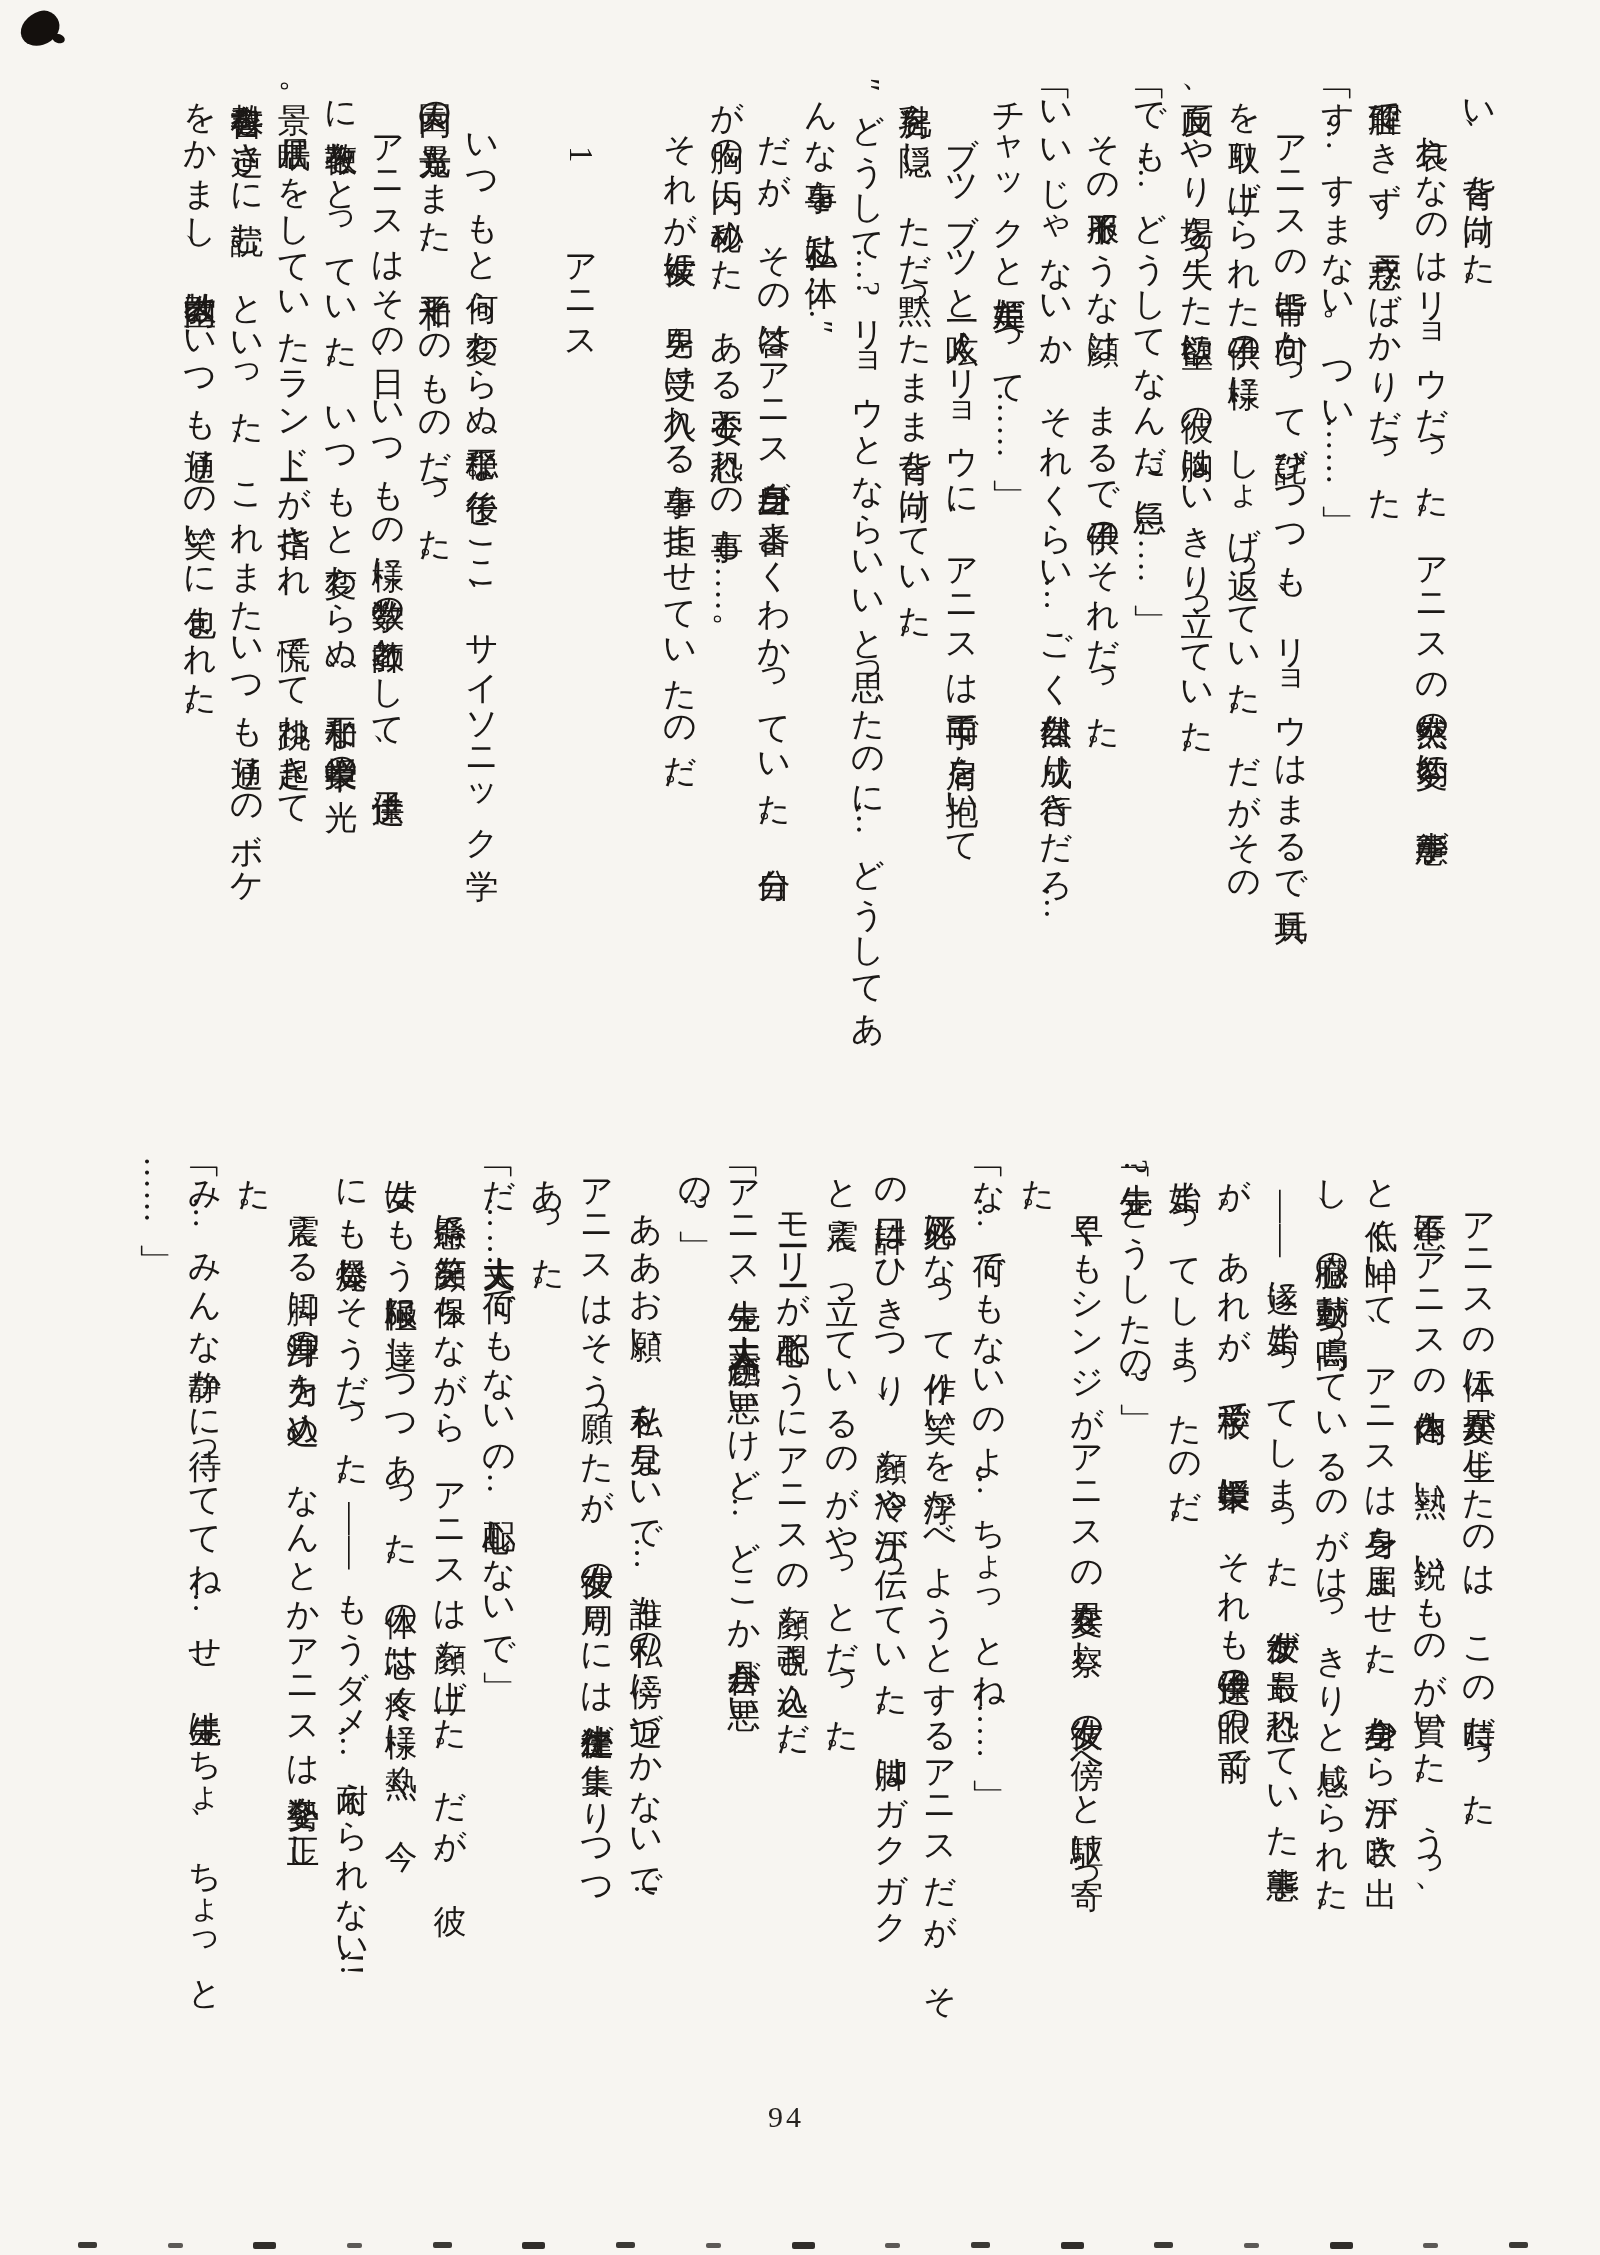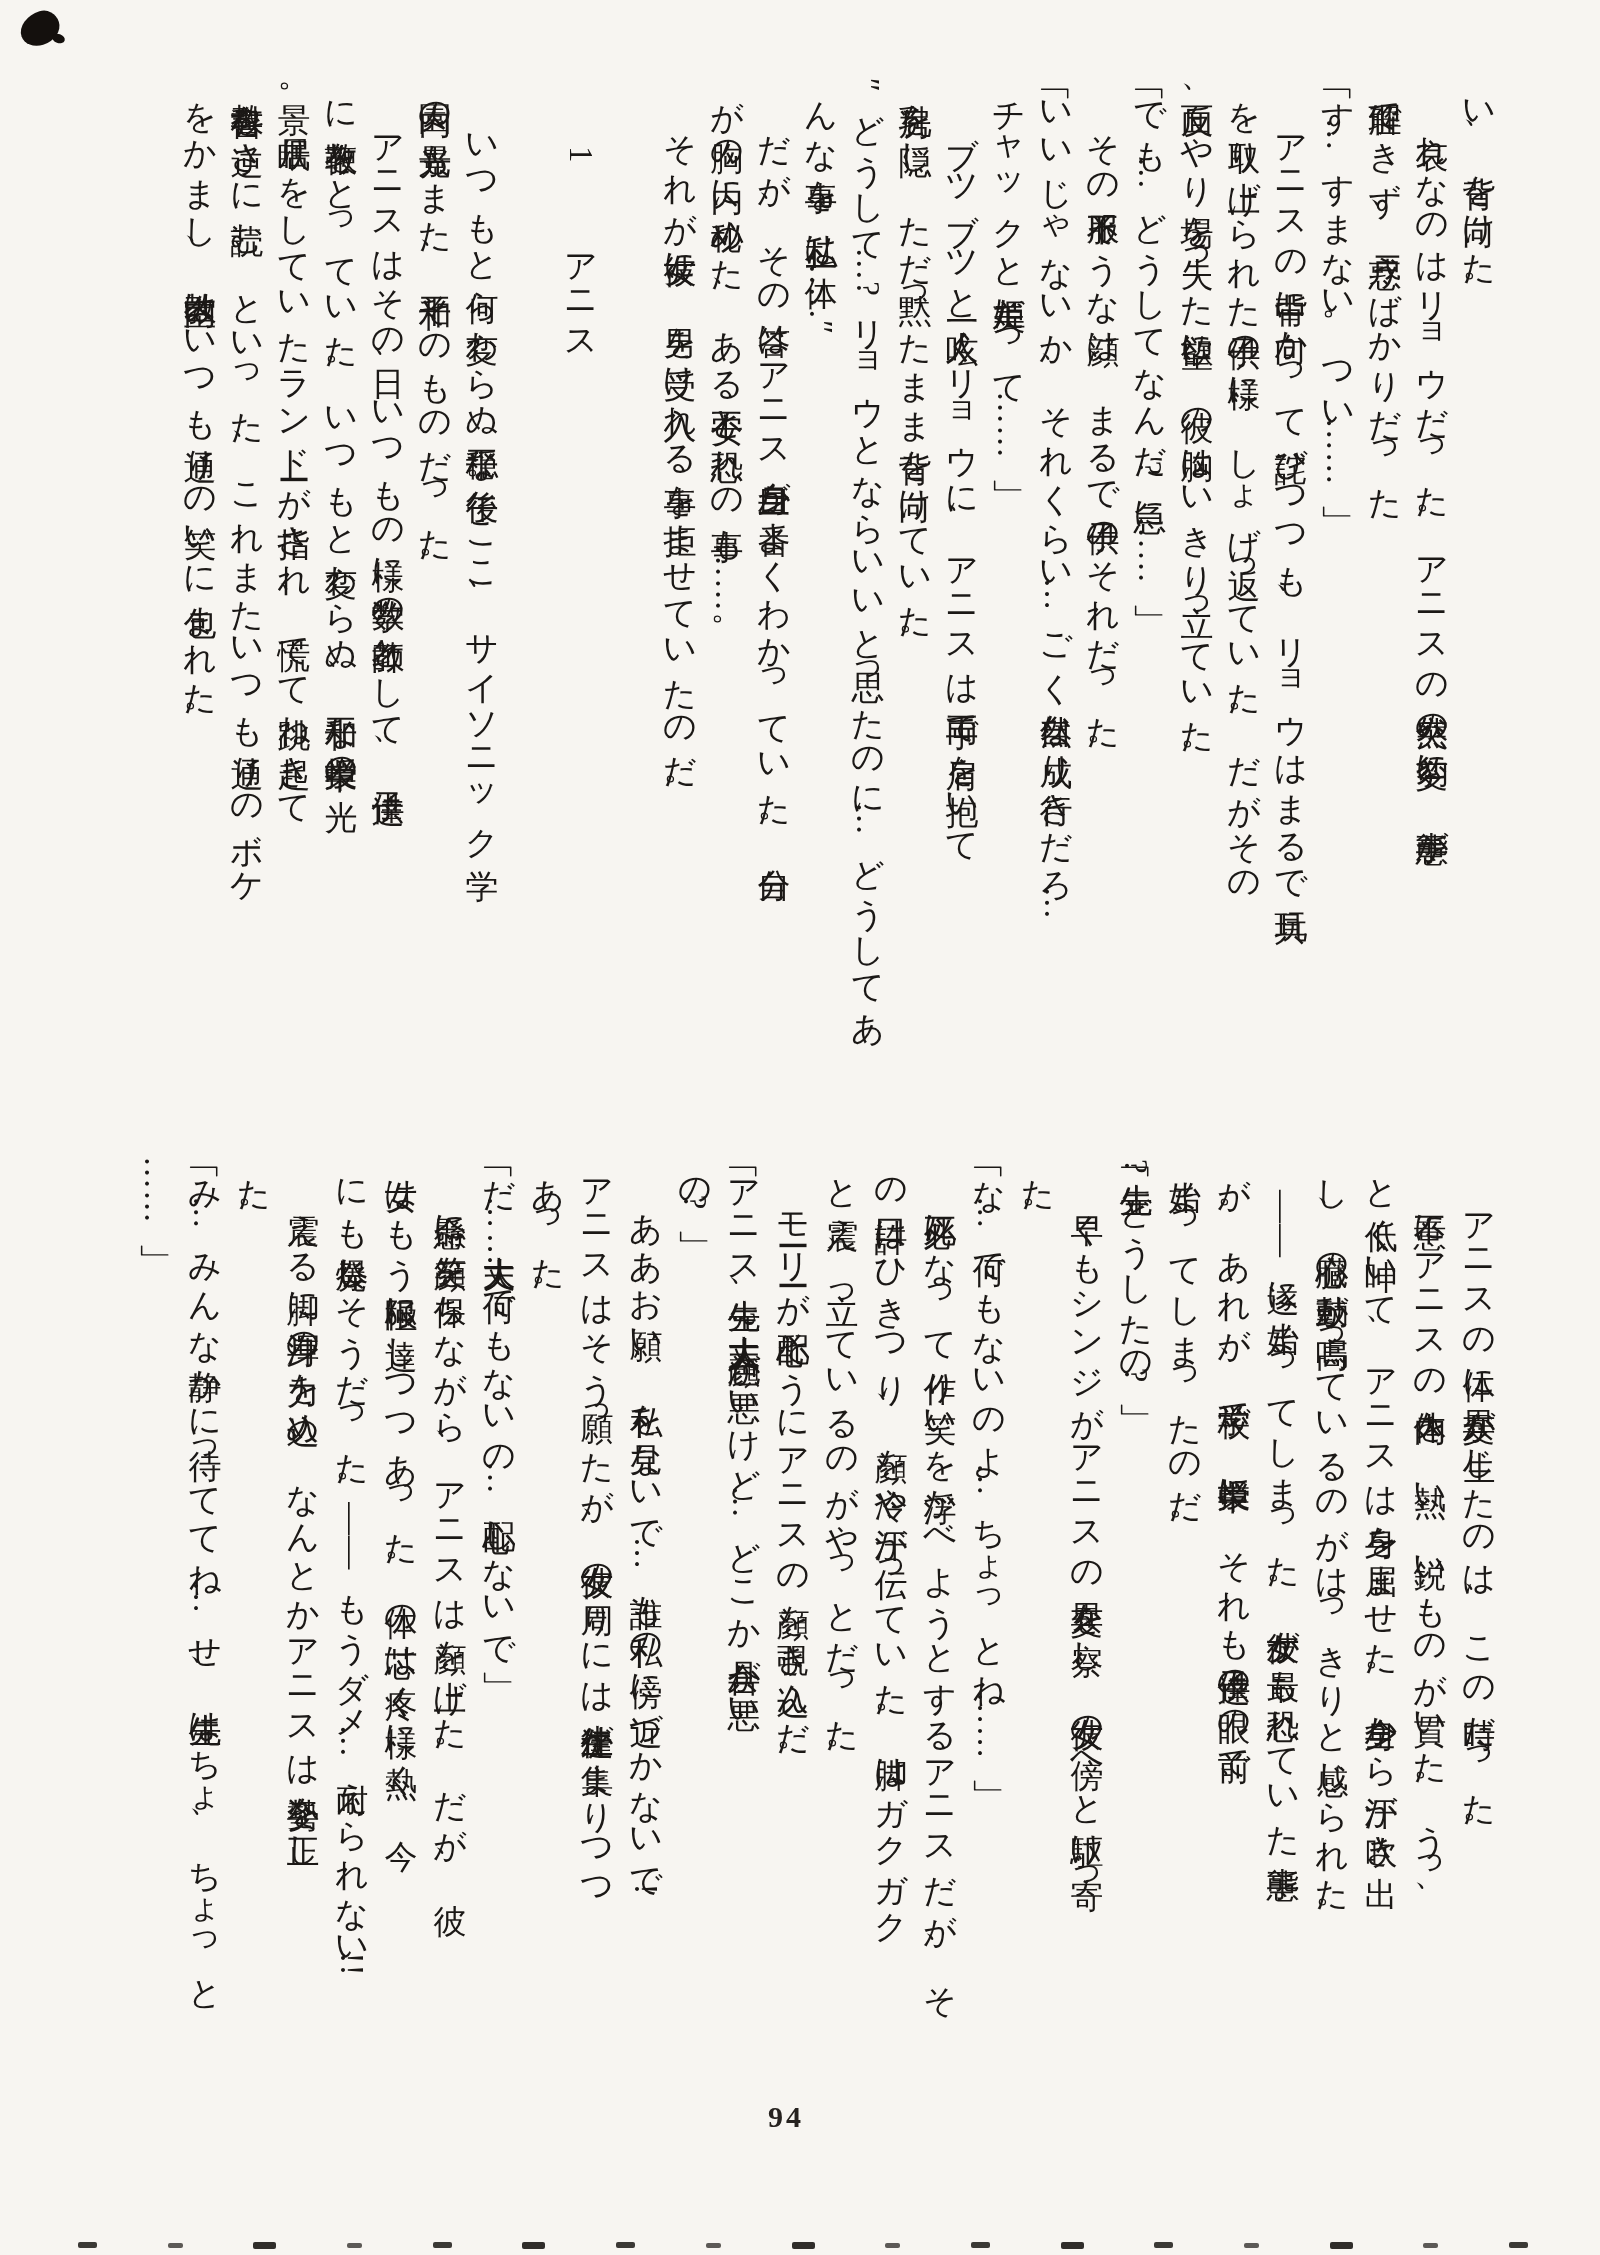--- a/index.html
+++ b/index.html
@@ -22,21 +22,20 @@
   .top{top:78px;right:98px;height:952px;width:1420px;}
   .top .col{line-height:47px;}
   .bottom{top:1156px;right:97px;height:960px;width:1430px;}
   .bottom .col{line-height:49px;}
   .heading-col{margin-right:52px;margin-left:52px;}
   .page-number{
     position:absolute;
     top:2100px;left:768px;
     font-size:30px;letter-spacing:3px;
     color:#26221f;
-    font-weight:bold;
   }
   .blot{
     position:absolute;top:12px;left:20px;
     width:40px;height:33px;
     background:#14100d;
     border-radius:62% 38% 55% 45%/55% 48% 52% 45%;
     transform:rotate(-18deg);
   }
   .blot-small{
     position:absolute;top:34px;left:52px;

